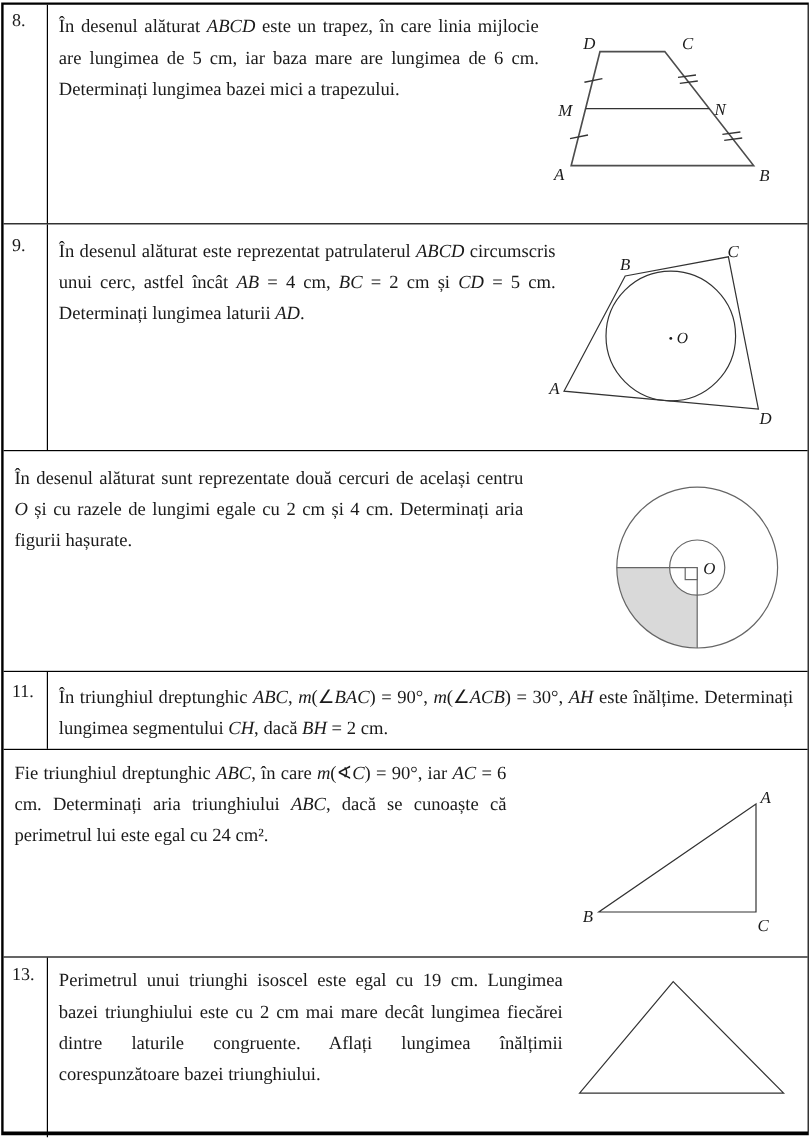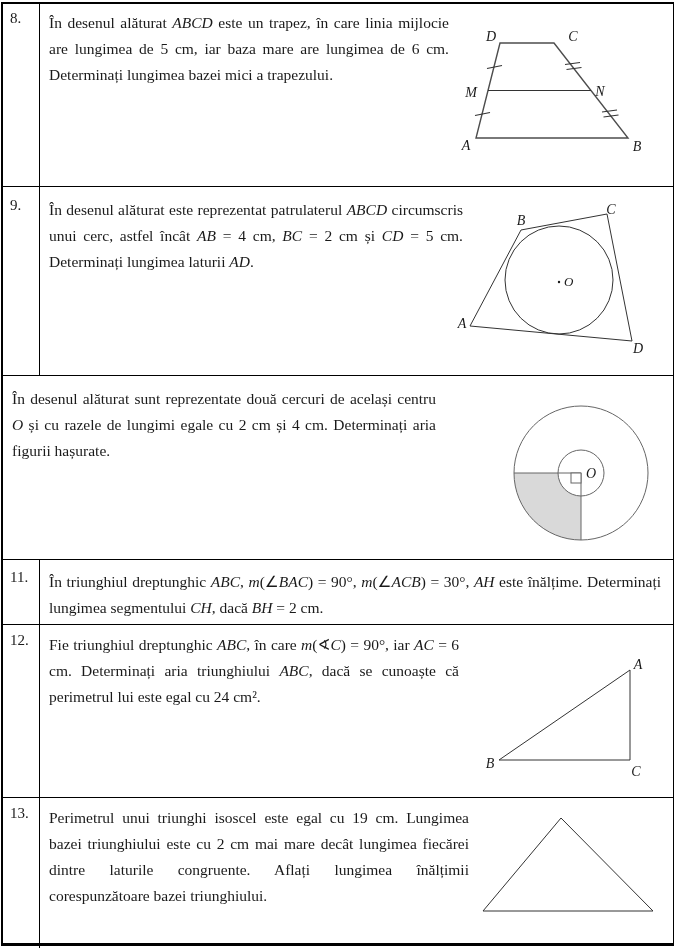--- a/index.html
+++ b/index.html
@@ -82,21 +82,20 @@
     </div>
 
     <div class="row" style="height:65px">
       <div class="num" style="padding-top:9px">11.</div>
       <div class="cell">
         <div class="ptext" style="width:612px;padding-top:9px"><span>În triunghiul dreptunghic </span><span class="mi">ABC</span><span>, </span><span class="mi">m</span><span>(∠</span><span class="mi">BAC</span><span>) = 90°, </span><span class="mi">m</span><span>(∠</span><span class="mi">ACB</span><span>) = 30°, </span><span class="mi">AH</span><span> este înălțime. Determinați lungimea segmentului </span><span class="mi">CH</span><span>, dacă </span><span class="mi">BH</span><span> = 2 cm.</span></div>
       </div>
     </div>
 
     <div class="row" style="height:173px">
-      <div class="num" style="padding-top:7px">12.</div>
       <div class="cell">
         <div class="ptext" style="width:410px;padding-top:7px"><span>Fie triunghiul dreptunghic </span><span class="mi">ABC</span><span>, în care </span><span class="mi">m</span><span>(∢</span><span class="mi">C</span><span>) = 90°, iar </span><span class="mi">AC</span><span> = 6 cm. Determinați aria triunghiului </span><span class="mi">ABC</span><span>, dacă se cunoaște că perimetrul lui este egal cu 24 cm².</span></div>
       </div>
       <svg class="fig" style="left:478px;top:24px" width="175" height="135" viewBox="0 0 175 135">
         <polygon points="149,21 18,111 149,111" fill="none" stroke="#333" stroke-width="1"></polygon>
         <text class="lbl" x="157" y="20" text-anchor="middle">A</text>
         <text class="lbl" x="9" y="119" text-anchor="middle">B</text>
         <text class="lbl" x="155" y="127" text-anchor="middle">C</text>
       </svg>
     </div>

